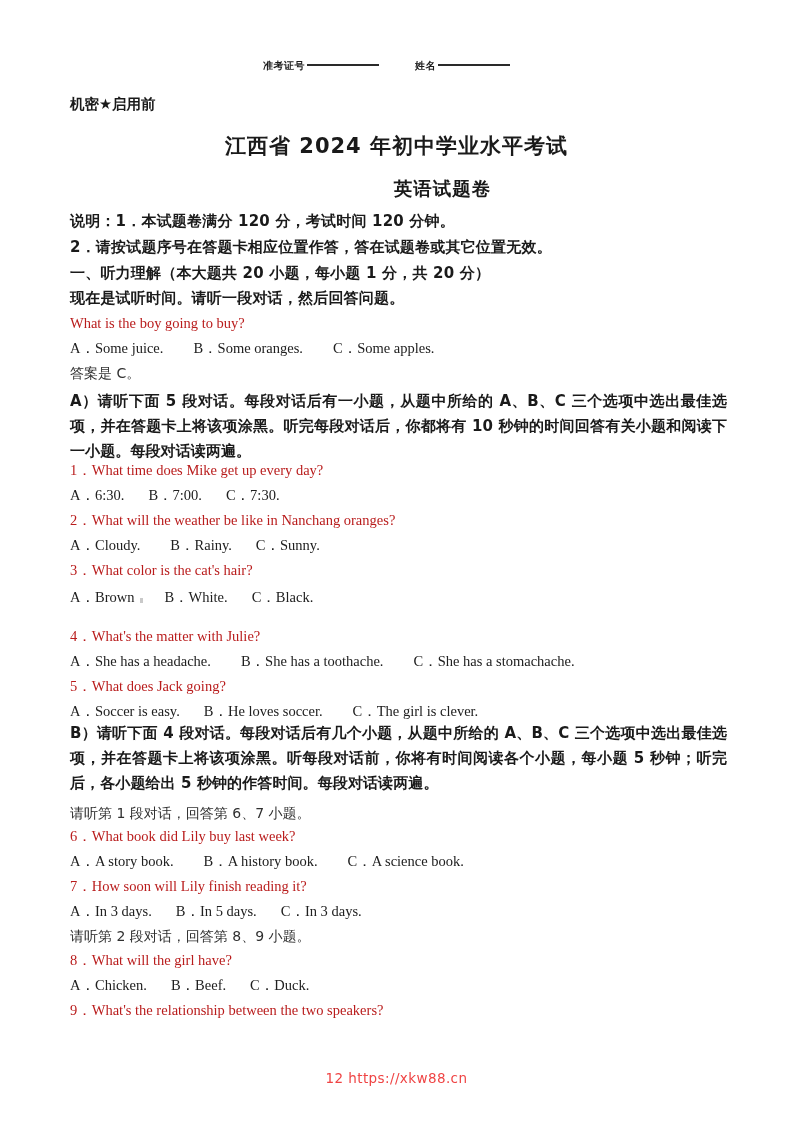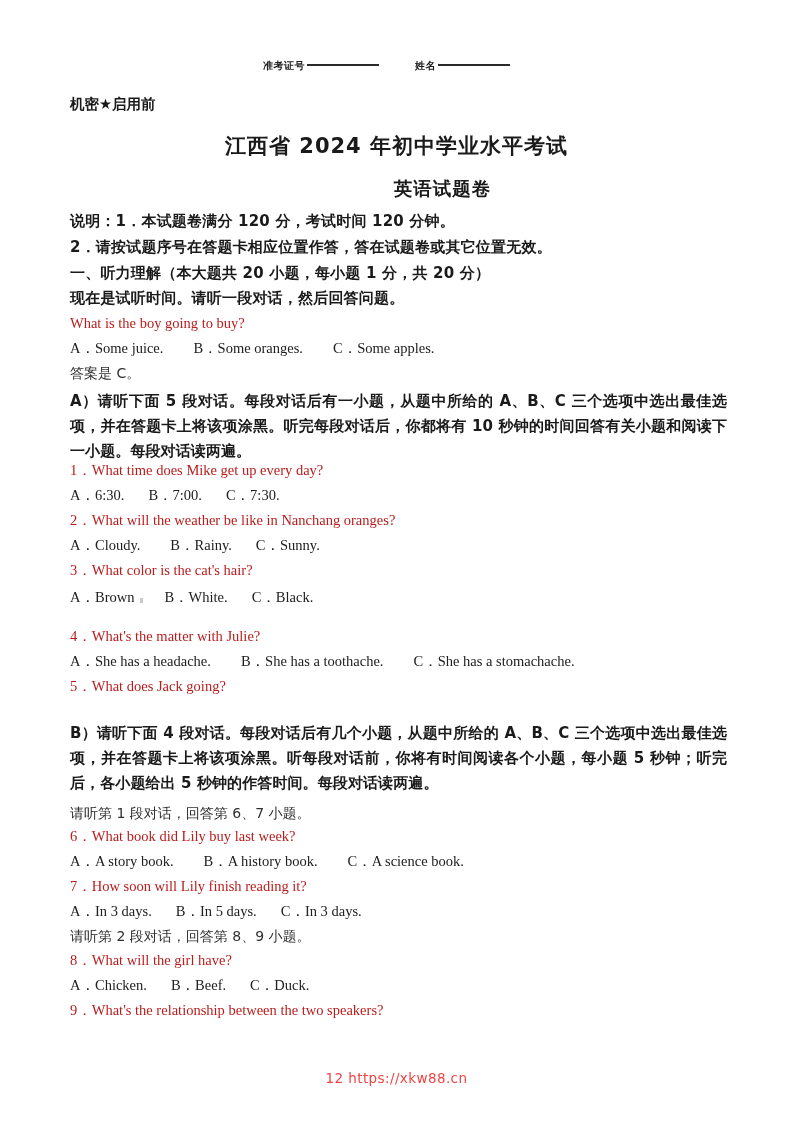--- a/index.html
+++ b/index.html
@@ -187,20 +187,21 @@
   <div class="line opt en" style="top:538px"><span>A．Cloudy.</span><span class="sp4"></span><span>B．Rainy.</span><span class="sp3"></span><span>C．Sunny.</span></div>
 
   <div class="line q en" style="top:563px"><span>3．</span><span class="sp2"></span><span>What color is the cat's hair?</span></div>
   <div class="line opt en" style="top:590px"><span>A．Brown</span><span class="sp4"></span><span>B．White.</span><span class="sp3"></span><span>C．Black.</span></div>
   <div id="scan-speck"></div>
 
   <div class="line q en" style="top:629px"><span>4．</span><span class="sp2"></span><span>What's the matter with Julie?</span></div>
   <div class="line opt en" style="top:654px"><span>A．She has a headache.</span><span class="sp4"></span><span>B．She has a toothache.</span><span class="sp4"></span><span>C．She has a stomachache.</span></div>
 
   <div class="line q en" style="top:679px"><span>5．</span><span class="sp2"></span><span>What does Jack going?</span></div>
+  <div class="line opt en" style="top:704px"><span>A．Soccer is easy.</span><span class="sp3"></span><span>B．He loves soccer.</span><span class="sp4"></span><span>C．The girl is clever.</span></div>
 
   <div class="para-bold" style="top:721px">B）请听下面 4 段对话。每段对话后有几个小题，从题中所给的 A、B、C 三个选项中选出最佳选项，并在答题卡上将该项涂黑。听每段对话前，你将有时间阅读各个小题，每小题 5 秒钟；听完后，各小题给出 5 秒钟的作答时间。每段对话读两遍。</div>
 
   <div class="line note" style="top:806px">请听第 1 段对话，回答第 6、7 小题。</div>
 
   <div class="line q en" style="top:829px"><span>6．</span><span class="sp2"></span><span>What book did Lily buy last week?</span></div>
   <div class="line opt en" style="top:854px"><span>A．A story book.</span><span class="sp4"></span><span>B．A history book.</span><span class="sp4"></span><span>C．A science book.</span></div>
 
   <div class="line q en" style="top:879px"><span>7．</span><span class="sp2"></span><span>How soon will Lily finish reading it?</span></div>
   <div class="line opt en" style="top:904px"><span>A．In 3 days.</span><span class="sp3"></span><span>B．In 5 days.</span><span class="sp3"></span><span>C．In 3 days.</span></div>

